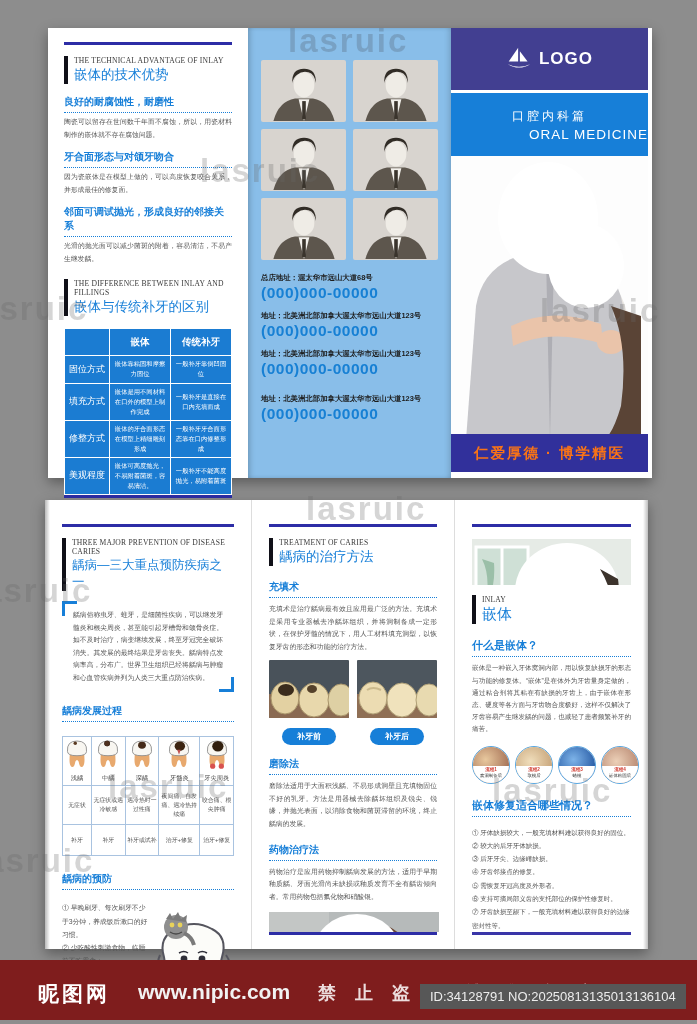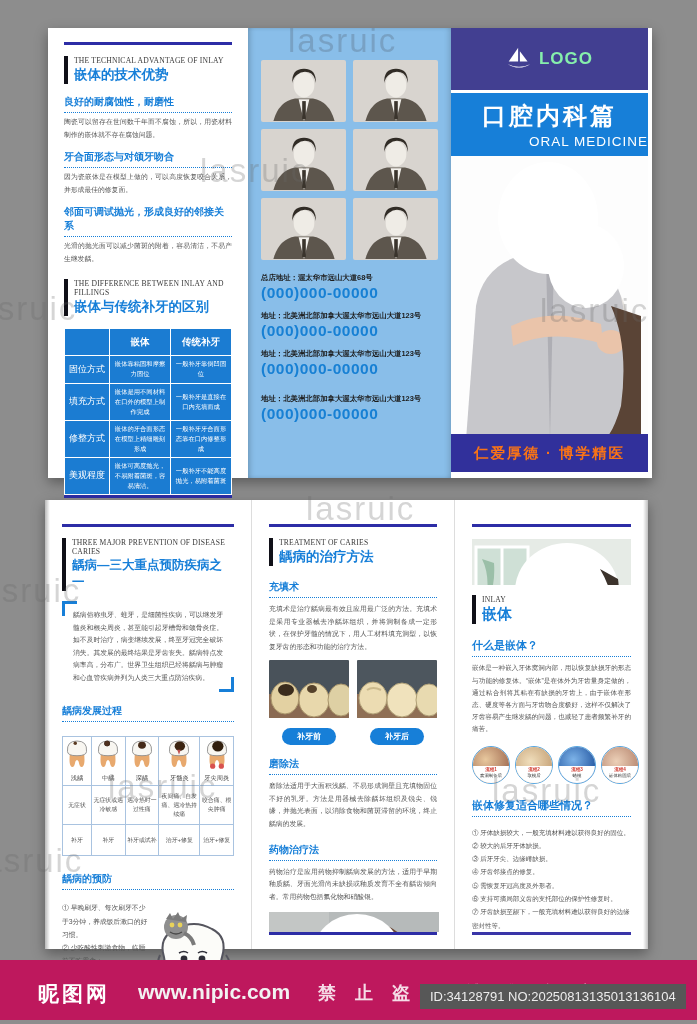--- a/index.html
+++ b/index.html
@@ -8,21 +8,21 @@
   .page{position:absolute;background:#fff;box-shadow:0 5px 12px rgba(0,0,0,.35);display:flex;}
   #page1{left:48px;top:28px;width:604px;height:450px;}
   #page2{left:45px;top:500px;width:603px;height:449px;}
 
   
   .rule{height:3px;background:#2d2da6;flex:none;}
   .rule.bottom{margin-top:auto;margin-bottom:14px;}
   .rule.purple{background:#3a35a8;}
   .block-title{border-left:4px solid #101018;padding-left:6px;margin:11px 0 2px;}
   .block-title .en{font-family:"Liberation Serif",serif;font-size:7.6px;letter-spacing:.2px;color:#3a3a3a;display:block;}
-  .block-title .cn{font-size:13.5px;font-weight:bold;color:#177fd8;display:block;margin-top:1px;}
+  .block-title .cn{font-size:13.5px;font-weight:normal;color:#177fd8;display:block;margin-top:1px;}
   .sub{color:#177fd8;font-weight:bold;font-size:10px;border-bottom:1px dotted #177fd8;
        padding-bottom:3px;margin:12px 0 5px;}
   .body-text{margin:0;font-size:6.8px;color:#555;line-height:1.85;text-align:justify;}
 
   
   .p1-left{width:200px;box-sizing:border-box;padding:14px 16px 0;display:flex;flex-direction:column;}
   .adv{margin-top:9px;}
   .adv h4{font-size:10px;font-weight:bold;color:#177fd8;margin:0 0 3px;padding-bottom:3px;border-bottom:1px dotted #177fd8;}
   table.cmp{border-collapse:collapse;width:100%;margin-top:10px;background:#1b7cd2;}
   table.cmp th,table.cmp td{border:1.5px solid #fff;color:#fff;text-align:center;padding:3px 2px;}
@@ -36,24 +36,24 @@
   .avatar-grid{display:grid;grid-template-columns:1fr 1fr;gap:7px;}
   .avatar-card{background:#d8d4cf;border-radius:2px;height:62px;overflow:hidden;display:flex;align-items:flex-end;justify-content:center;}
   .contacts{margin-top:13px;}
   .contact{margin-bottom:9px;}
   .c-label{font-size:7.4px;font-weight:bold;color:#1d1d1d;}
   .c-phone{font-size:15.5px;font-weight:bold;color:#1780d4;letter-spacing:.5px;margin-top:1px;}
 
   
   .p1-right{width:197px;display:flex;flex-direction:column;background:#fff;}
   .r-header{height:62px;background:#423f91;display:flex;align-items:center;justify-content:center;gap:7px;}
-  .r-header .logo-text{color:#86efac;font-size:17px;font-weight:bold;letter-spacing:1px;}
+  .r-header .logo-text{color:#ffffff;font-size:17px;font-weight:bold;letter-spacing:1px;}
   .r-gap{height:3px;background:#fff;}
   .r-band{height:63px;background:#177fd8;color:#fff;text-align:center;display:flex;flex-direction:column;justify-content:center;}
-  .r-band .cn{font-size:24px;font-weight:bold;letter-spacing:3px;}
+  .r-band .cn{font-size:12px;font-weight:normal;letter-spacing:3px;}
   .r-band .en{font-size:13.5px;letter-spacing:1px;margin-top:2px;text-align:right;}
   .r-photo{flex:1;background:#fff;overflow:hidden;}
   .r-slogan{height:38px;margin-bottom:6px;background:#31309b;color:#f97316;display:flex;align-items:center;justify-content:center;
             font-size:14.5px;font-weight:bold;letter-spacing:2px;}
 
   
   .p2-col{box-sizing:border-box;display:flex;flex-direction:column;padding:24px 17px 0;position:relative;}
   .p2-left{width:207px;border-right:1px solid #ddd;}
   .p2-left::before{content:"";position:absolute;left:0;top:0;bottom:0;width:5px;
        background:linear-gradient(90deg,rgba(0,0,0,.28),rgba(0,0,0,0));}
@@ -91,26 +91,26 @@
   .pc2{background:radial-gradient(circle at 40% 40%,#f0debc,#caa87e 70%,#9a7a58);}
   .pc3{background:radial-gradient(circle at 40% 35%,#7db3e8,#2b5fa8 70%,#1c3f7a);}
   .pc4{background:radial-gradient(circle at 40% 40%,#ecd0b8,#bd8f78 70%,#8f604c);}
   .pc-label{position:absolute;left:0;right:0;bottom:0;height:42%;background:#fff;text-align:center;line-height:1.25;padding-top:1px;}
   .pc-label .step{display:block;color:#d0392f;font-size:4.6px;font-weight:bold;}
   .pc-label .lbl{display:block;color:#333;font-size:4.4px;}
   ul.cases{margin:4px 0 0;padding:0;list-style:none;}
   ul.cases li{font-size:6.5px;color:#555;line-height:2.05;}
 
   
-  .wm{position:absolute;font-size:33px;font-weight:normal;letter-spacing:2px;color:rgba(105,105,105,.28);
+  .wm{position:absolute;font-size:33px;font-weight:bold;letter-spacing:2px;color:rgba(105,105,105,.28);
       pointer-events:none;z-index:5;}
   .wm.onblue{color:rgba(90,110,130,.35);}
 
   
-  #footer{position:absolute;left:0;top:960px;width:697px;height:60px;background:#be185d;z-index:6;}
+  #footer{position:absolute;left:0;top:960px;width:697px;height:60px;background:#7f1d1d;z-index:6;}
   .f-site{position:absolute;left:38px;top:20px;color:#fff;font-size:21px;font-weight:bold;letter-spacing:3px;}
   .f-url{position:absolute;left:138px;top:20px;color:#f2f2f2;font-size:21px;font-weight:bold;}
   .f-notice{position:absolute;left:318px;top:21px;color:rgba(255,255,255,.85);font-size:18px;font-weight:bold;letter-spacing:7px;white-space:nowrap;}
   .f-stamp{position:absolute;left:420px;top:24px;background:#575757;color:#ececec;font-size:13px;
        padding:5px 10px;white-space:nowrap;}
 </style>
 </head>
 <body>
 
 <span class="wm onblue" style="left:288px;top:22px;">lasruic</span>

